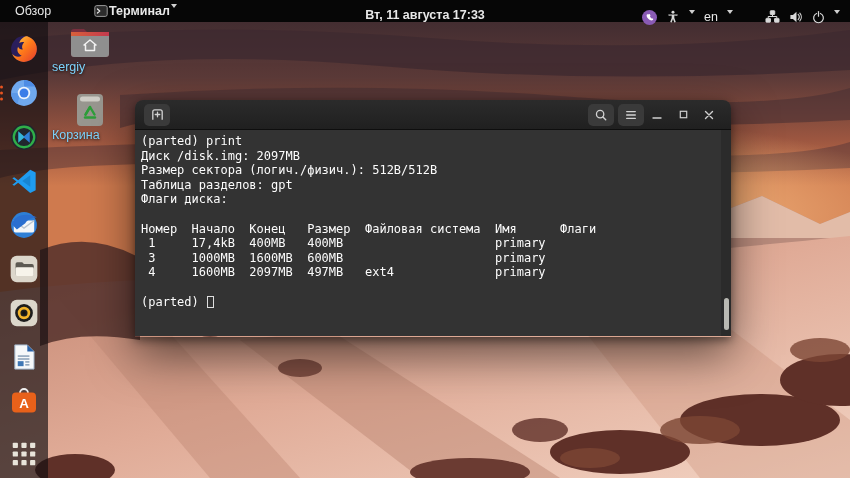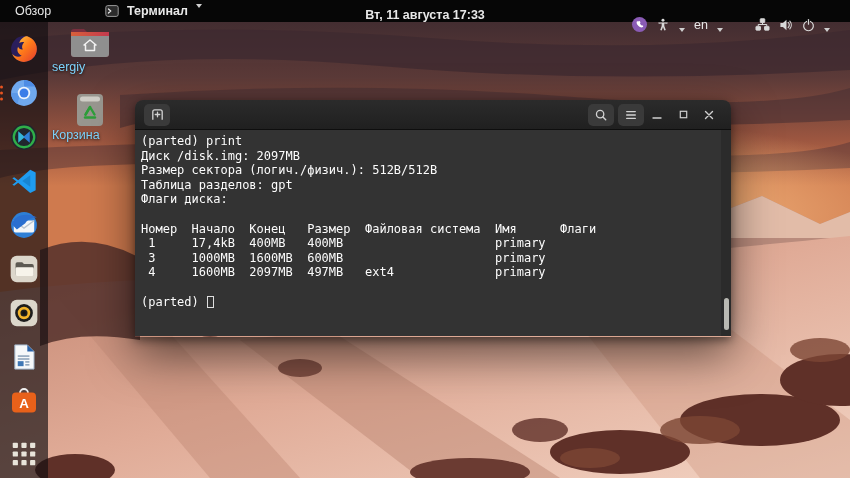--- a/index.html
+++ b/index.html
@@ -12,23 +12,23 @@
   
   .wallpaper { position:absolute; inset:0; z-index:0; }
 
   
   .topbar {
     position:absolute; top:0; left:0; right:0; height:22px; background:#060606;
     color:#e8e8e8; display:flex; align-items:center; font-size:12.5px; z-index:60;
   }
   .tb-left { display:flex; align-items:center; height:100%; }
   .tb-activities { padding:4px 15px; height:100%; display:flex; align-items:center; }
-  .tb-app { display:flex; align-items:flex-start; gap:8px; margin-left:39px; font-weight:bold; }
+  .tb-app { display:flex; align-items:flex-start; gap:1px; margin-left:28px; font-weight:bold; }
   .tb-clock { position:absolute; left:50%; transform:translateX(-50%); font-weight:bold;margin-top:7px; }
-  .tb-right { margin-left:auto; display:flex; align-items:flex-end; gap:9px; padding-right:20px; height:100%;margin-top:19px; }
+  .tb-right { margin-left:auto; display:flex; align-items:flex-start; gap:9px; padding-right:10px; height:100%;margin-top:19px; }
   .chev { width:0; height:0; border-left:3.5px solid transparent; border-right:3.5px solid transparent; border-top:4px solid #cfcfcf; display:inline-block; }
   .viber-badge { width:15px; height:15px; border-radius:50%; background:#8a5bb5; display:flex; align-items:center; justify-content:center; }
   .tb-sep { width:14px; }
 
   
   .dock {
     position:absolute; left:0; top:22px; bottom:0; width:48px;
     background:rgba(18,13,16,0.66); z-index:50;
     display:flex; flex-direction:column; align-items:center; padding-top:9px; gap:9px;
   }

